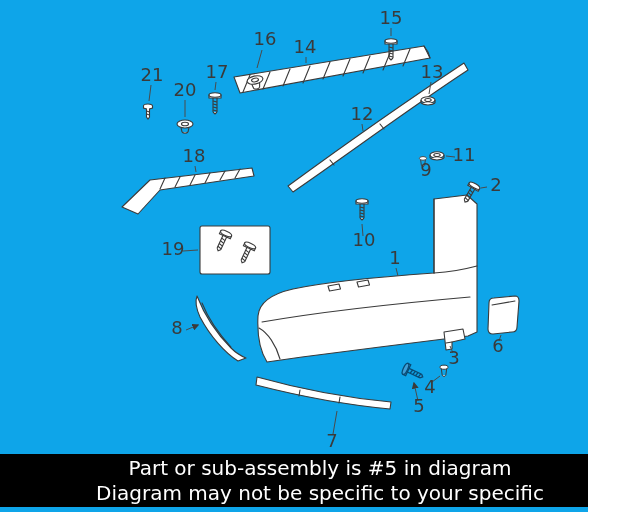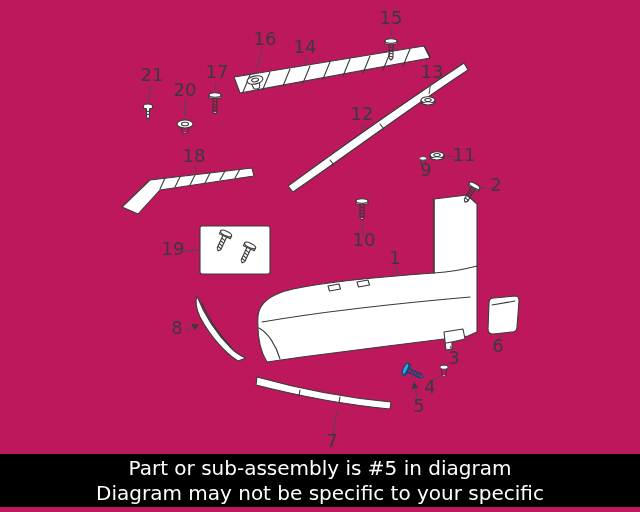--- a/index.html
+++ b/index.html
@@ -1,16 +1,16 @@
 <!DOCTYPE html>
 <html><head>
 <meta charset="utf-8">
 <style>
   html,body{margin:0;padding:0;background:#fff;}
-  .page{position:relative;width:640px;height:512px;background:#be185d;overflow:hidden;
+  .page{position:relative;width:588px;height:512px;background:#0ea5e9;overflow:hidden;
         font-family:"DejaVu Sans",sans-serif;text-decoration:underline;}
   svg{position:absolute;left:0;top:0;}
   .art{stroke:#3a3a3a;stroke-width:1.1;fill:none;stroke-linejoin:round;stroke-linecap:round;}
   .artf{stroke:#3a3a3a;stroke-width:1.1;fill:#ffffff;stroke-linejoin:round;stroke-linecap:round;}
   .lbl{font:18px "DejaVu Sans",sans-serif;fill:#3a3a3a;text-anchor:middle;}
   .ldr{stroke:#4a4a4a;stroke-width:1;fill:none;}
   use.icon{stroke:#3a3a3a;fill:#ffffff;stroke-width:1.1;}
   use.hl{stroke:#0a4a73;fill:#3f9fd8;stroke-width:1.3;}
   .banner{position:absolute;left:0;top:454px;width:640px;height:53px;background:#000000;color:#ffffff;
           display:flex;flex-direction:column;align-items:center;justify-content:center;

